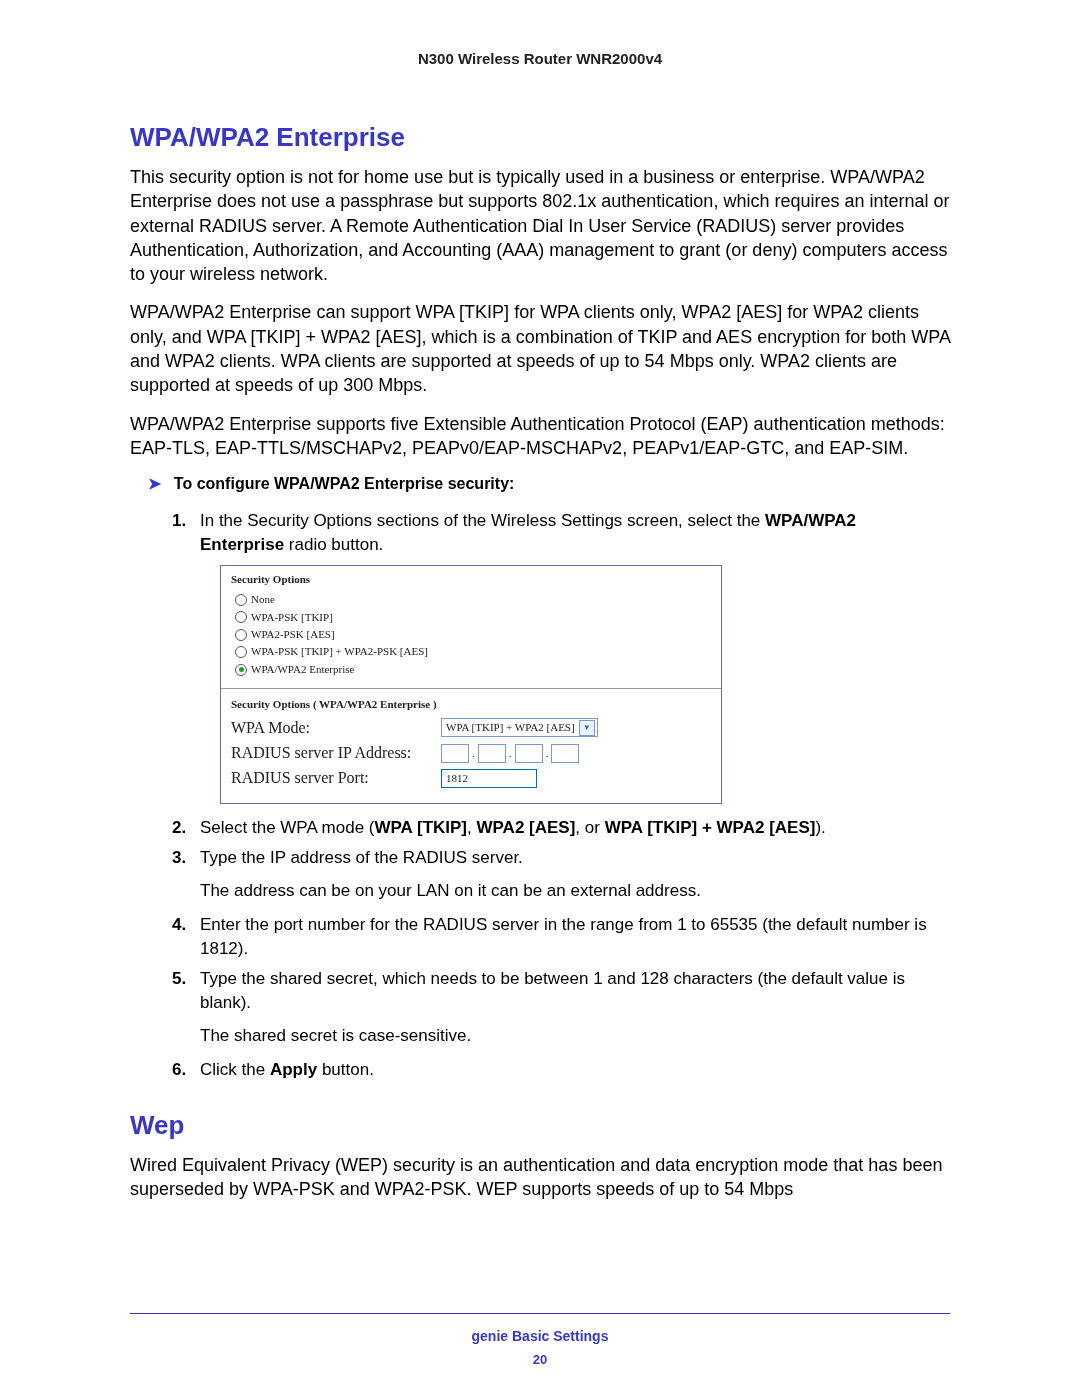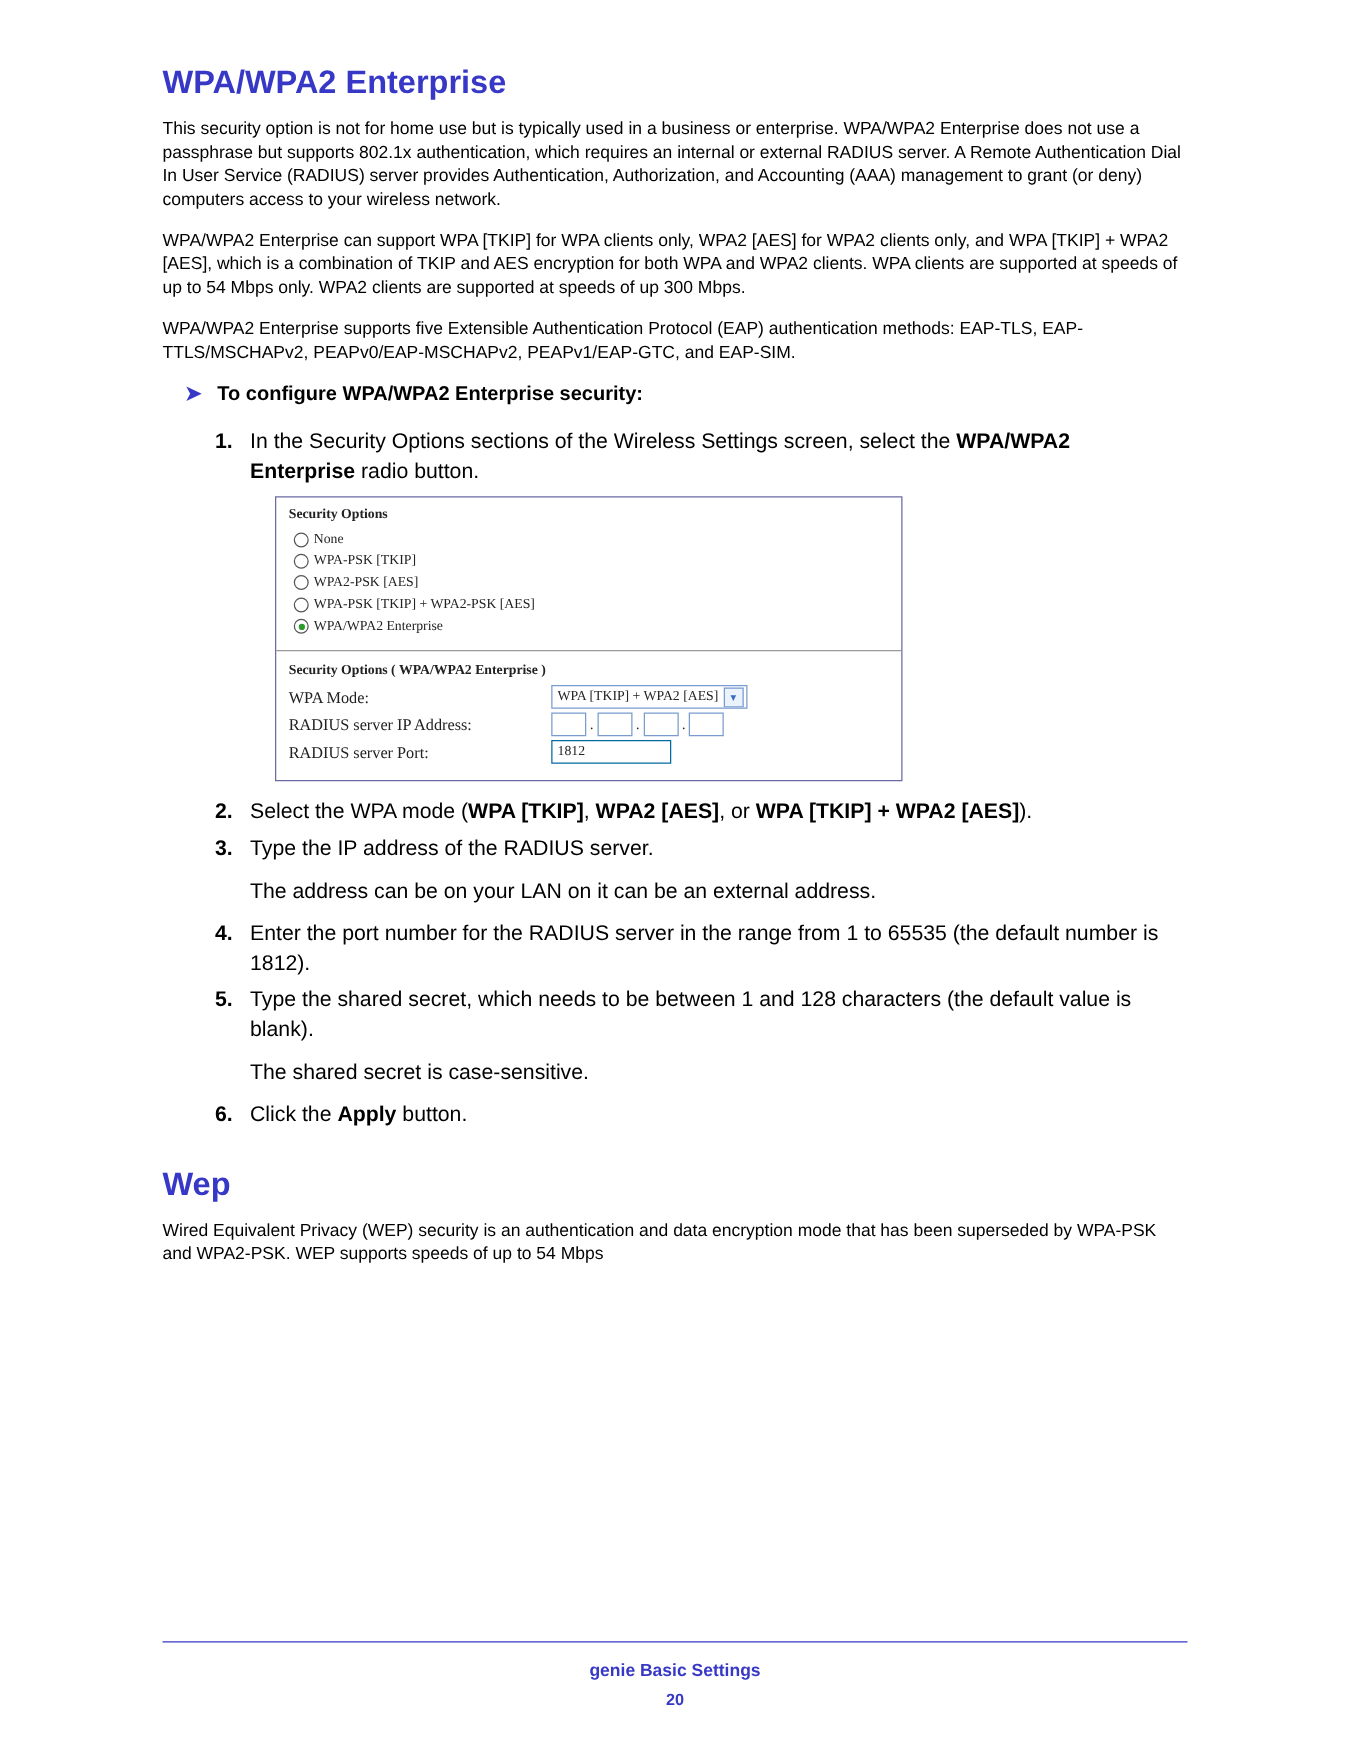--- a/index.html
+++ b/index.html
@@ -22,21 +22,21 @@
     color: #222;
     margin-bottom: 55px;
   }
   h2.section {
     color: #3838c7;
     font-size: 26px;
     font-weight: bold;
     margin: 0 0 12px 0;
   }
   p.body {
-    font-size: 14px;
+    font-size: 18px;
     line-height: 1.35;
     margin: 0 0 14px 0;
   }
   .chevron-line {
     margin: 10px 0 8px 18px;
     font-size: 16px;
   }
   .chevron {
     color: #3838c7;
     font-weight: bold;
@@ -112,21 +112,21 @@
   .fig-bottom {
     padding: 8px 10px 10px 10px;
   }
   .form-row {
     display: flex;
     align-items: center;
     margin: 3px 0;
   }
   .form-label {
     width: 210px;
-    font-size: 13px;
+    font-size: 16px;
   }
   .select-box {
     border: 1px solid #7a9bd0;
     background: #fff;
     height: 17px;
     display: inline-flex;
     align-items: center;
     padding: 0 2px 0 4px;
     font-size: 11px;
   }
@@ -178,20 +178,21 @@
     font-weight: bold;
     font-size: 13px;
     margin-top: 8px;
   }
 </style>
 </head>
 <body>
 
 <div class="page">
 
+  <div class="doc-header">N300 Wireless Router WNR2000v4</div>
 
   <h2 class="section">WPA/WPA2 Enterprise</h2>
 
   <p class="body">This security option is not for home use but is typically used in a business or enterprise. WPA/WPA2 Enterprise does not use a passphrase but supports 802.1x authentication, which requires an internal or external RADIUS server. A Remote Authentication Dial In User Service (RADIUS) server provides Authentication, Authorization, and Accounting (AAA) management to grant (or deny) computers access to your wireless network.</p>
   <p class="body">WPA/WPA2 Enterprise can support WPA [TKIP] for WPA clients only, WPA2 [AES] for WPA2 clients only, and WPA [TKIP] + WPA2 [AES], which is a combination of TKIP and AES encryption for both WPA and WPA2 clients. WPA clients are supported at speeds of up to 54 Mbps only. WPA2 clients are supported at speeds of up 300 Mbps.</p>
   <p class="body">WPA/WPA2 Enterprise supports five Extensible Authentication Protocol (EAP) authentication methods: EAP-TLS, EAP-TTLS/MSCHAPv2, PEAPv0/EAP-MSCHAPv2, PEAPv1/EAP-GTC, and EAP-SIM.</p>
 
   <div class="chevron-line">
     <span class="chevron">➤</span>
     <span class="chevron-text">To configure WPA/WPA2 Enterprise security:</span>

